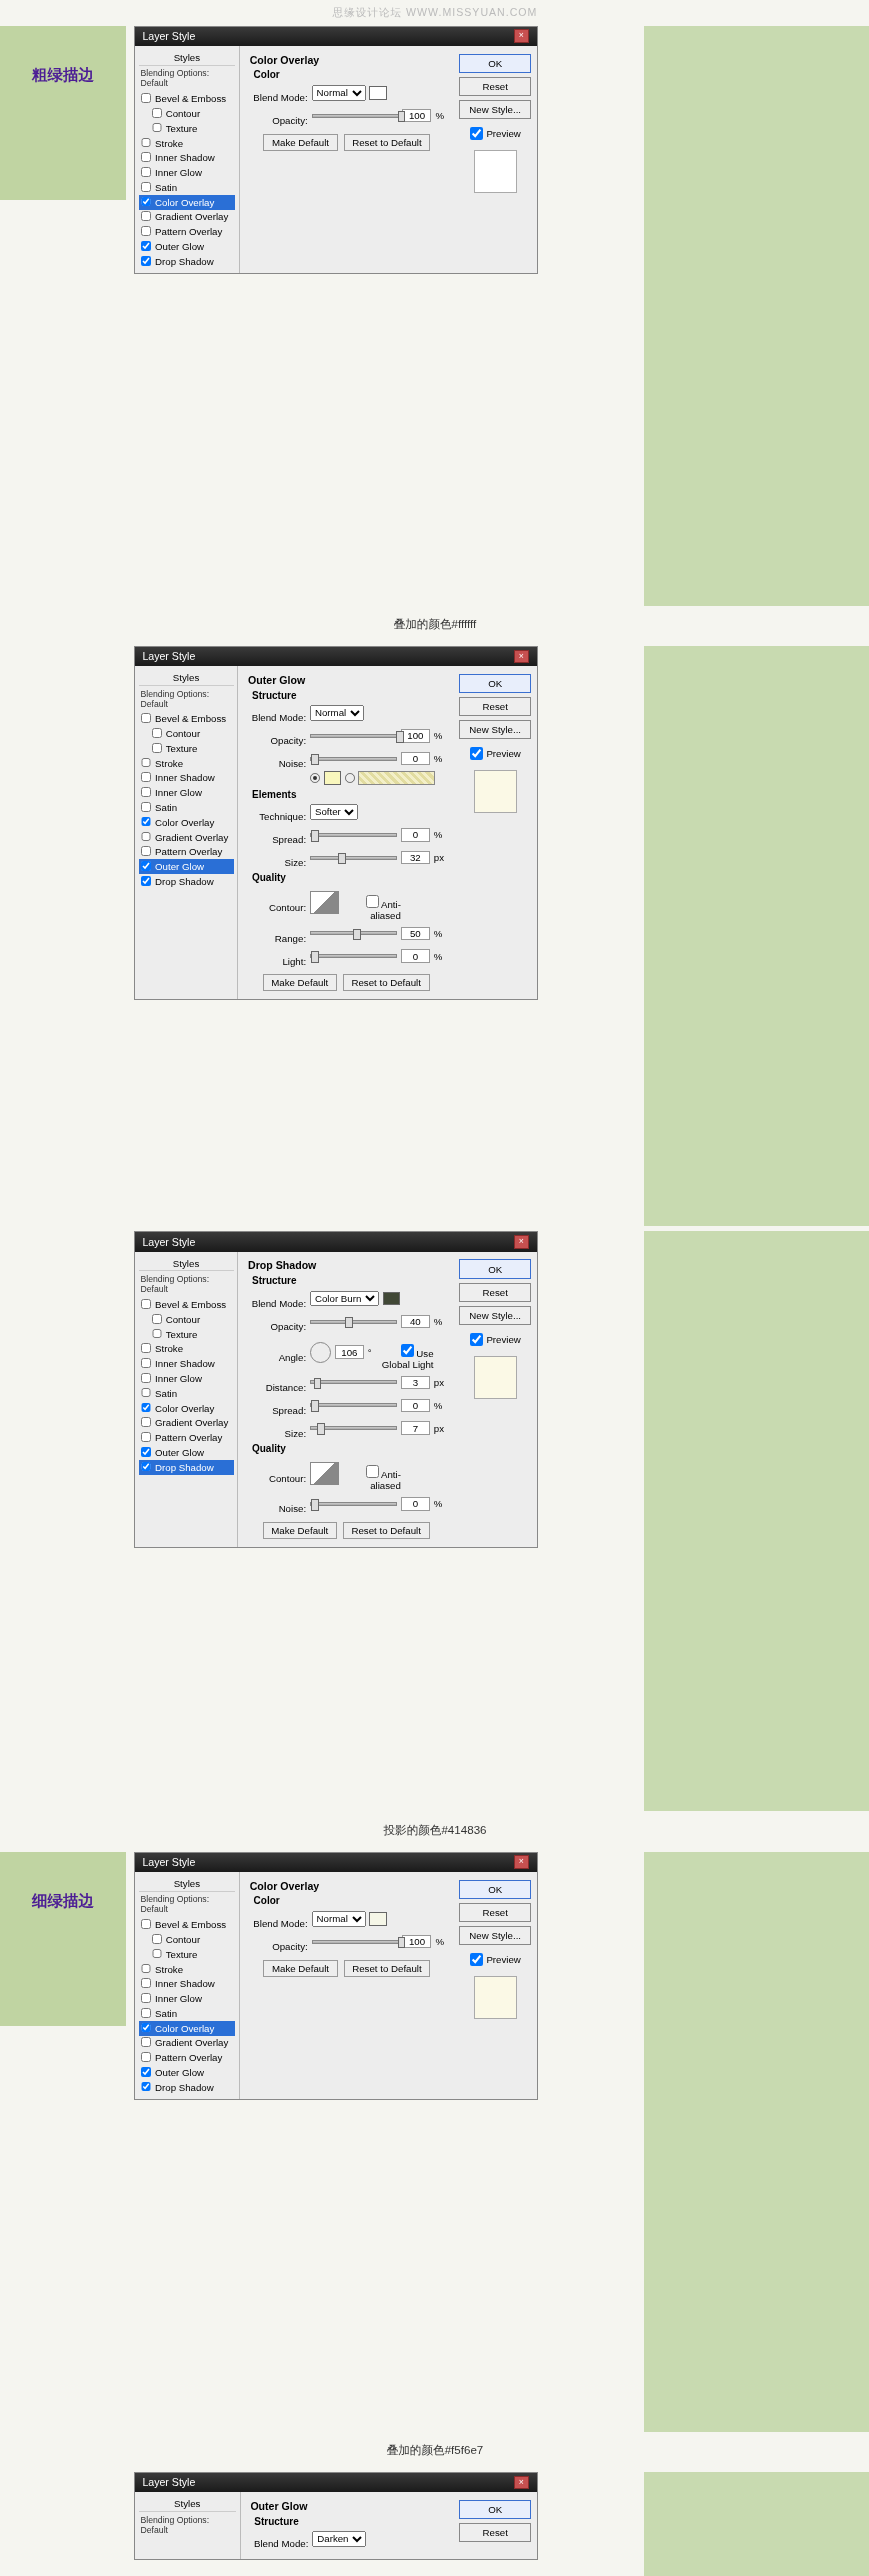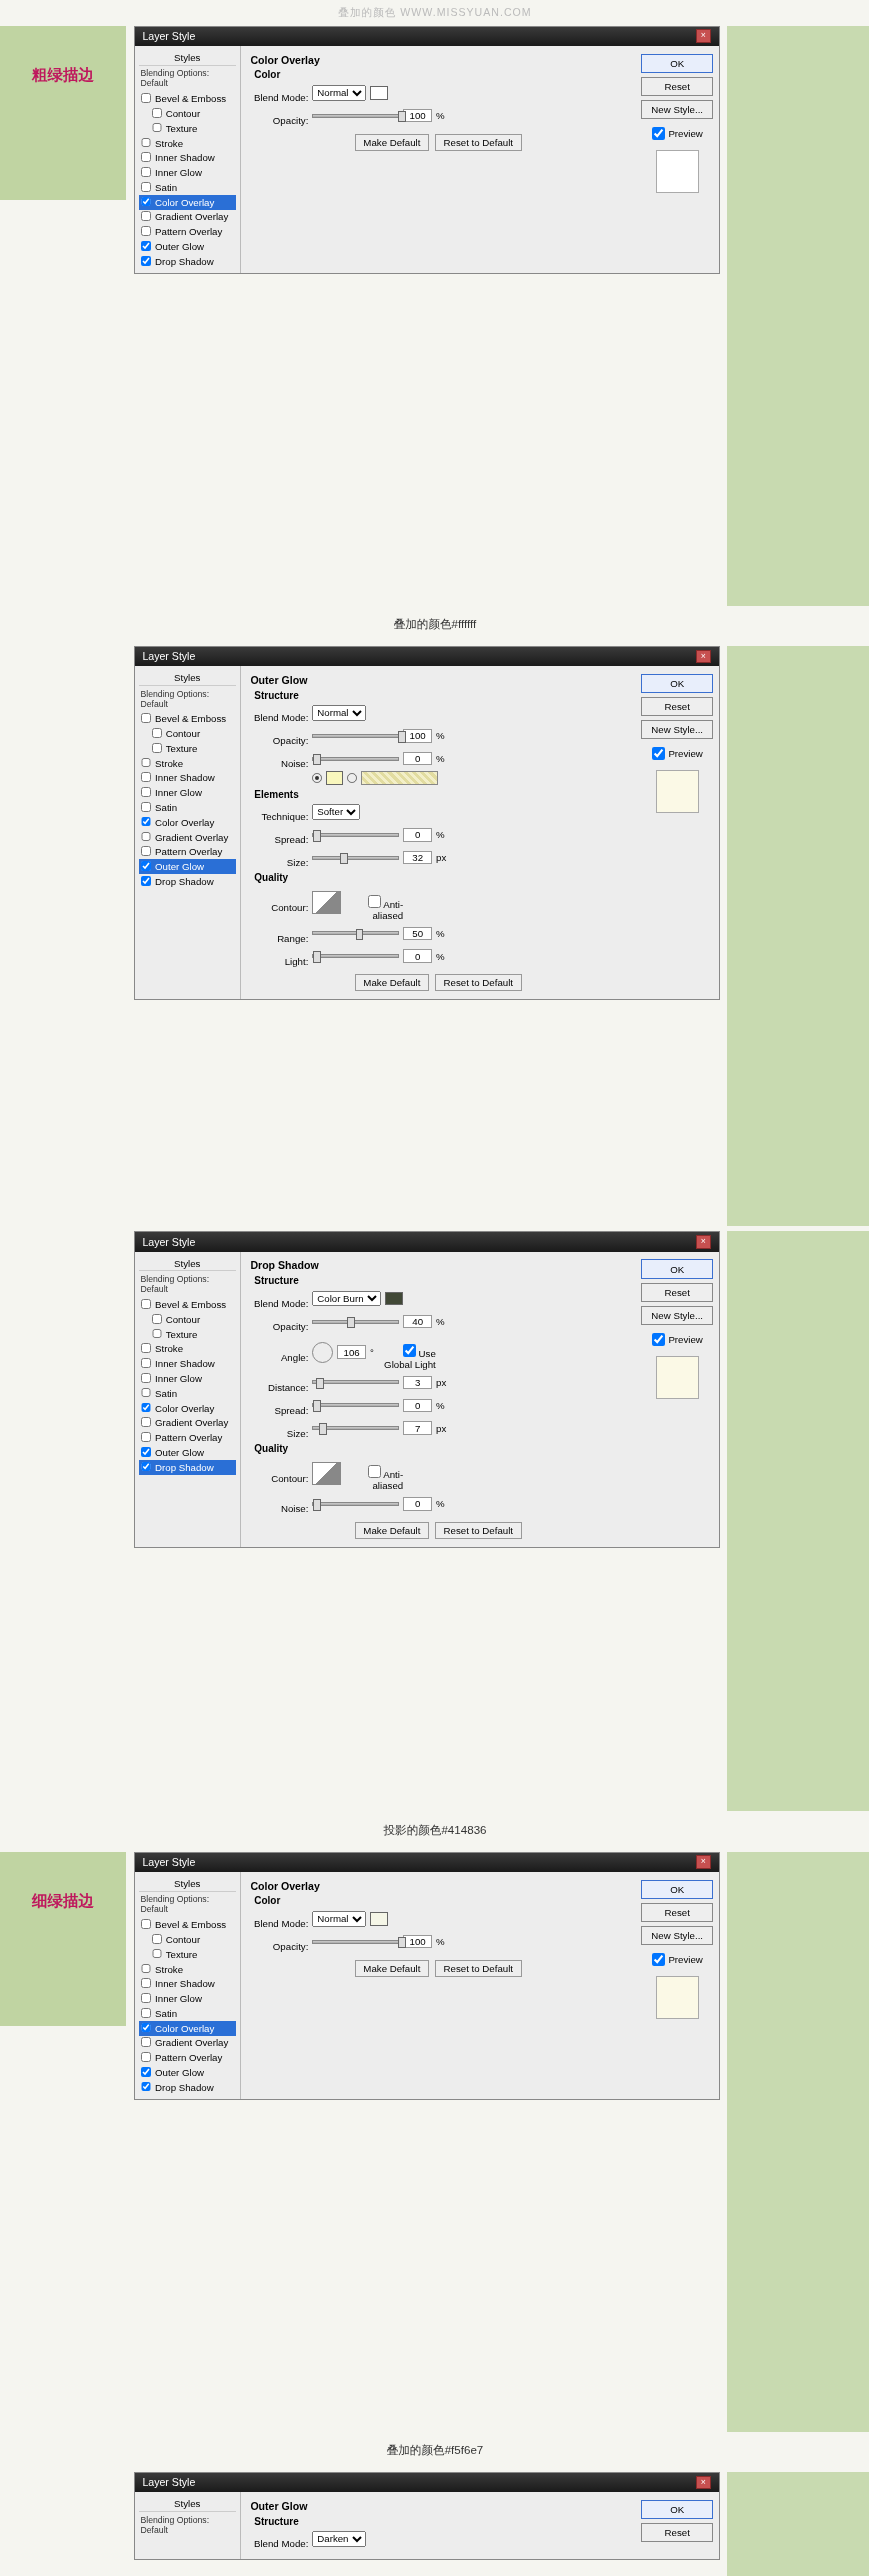--- a/index.html
+++ b/index.html
@@ -1,25 +1,25 @@
 <!DOCTYPE html>
 <html><head>
 <meta charset="utf-8">
 <style>
 * { box-sizing: border-box; margin: 0; padding: 0; }
 body { font-family: "Microsoft YaHei", Arial, sans-serif; font-size: 10.6px; background: #f5f5f0; width: 870px; }
 .page { display: flex; flex-direction: column; }
 .row { display: flex; align-items: flex-start; margin-bottom: 5.8px; }
-.left-label { width: 126px; min-height: 174px; background: #c0d4a2; color: #be185d; display: flex; align-items: flex-start; justify-content: center; padding-top: 39px; font-size: 15.5px; font-weight: bold; margin-right: 7.7px; }
+.left-label { width: 126px; min-height: 174px; background: #c0d4a2; color: #4c1d95; display: flex; align-items: flex-start; justify-content: center; padding-top: 39px; font-size: 15.5px; font-weight: bold; margin-right: 7.7px; }
 .left-spacer { width: 126px; margin-right: 7.7px; }
 .dialog-wrap { flex: 0 0 503px; }
 .right-col { flex: 1; padding: 9.7px 19.3px; background: #c8dab0; min-height: 193px; margin-left: 7.7px; color: #4a5a36; font-size: 11.6px; display:flex; align-items:center; }
 .right-col.tall { min-height: 580px; }
 
-.dialog { background: #e8e8e8; border: 1px solid #888; width: 586px; position: relative; }
+.dialog { background: #e8e8e8; border: 1px solid #888; width: 404px; position: relative; }
 .titlebar { background: linear-gradient(#3a3a3a,#1a1a1a); color: #fff; padding: 2.9px 7.7px; font-size: 10.6px; display: flex; justify-content: space-between; align-items: center; }
 .titlebar .close { width: 15.5px; height: 13.5px; background: #c75050; border: 1px solid #8a2a2a; text-align: center; line-height: 11.6px; font-size: 8.7px; cursor: pointer; }
 .dialog-body { display: flex; background: #ededed; }
 .styles-col { width: 106px; border-right: 1px solid #bbb; padding: 3.9px; background: #ededed; }
 .styles-col .hdr { font-size: 9.7px; padding: 1.9px; border-bottom: 1px solid #ccc; text-align: center; }
 .styles-col .blending { font-size: 8.7px; padding: 2.9px 1.9px; color: #333; }
 .style-item { display: flex; align-items: flex-start; padding: 1.9px 2.9px; font-size: 9.7px; gap: 3.9px; cursor: pointer; }
 .style-item.sel { background: #2a6fd6; color: #fff; }
 .style-item input[type=checkbox] { width: 9.7px; height: 9.7px; }
 .content-col { flex: 1; padding: 7.7px 9.7px; }
@@ -46,21 +46,21 @@
 .contour-sw { width: 29px; height: 23px; border:1px solid #888; background: linear-gradient(135deg,#fff 50%,#888 50%); display:inline-block; }
 .hatch { width: 77px; height: 13.5px; border: 1px solid #888; background: repeating-linear-gradient(45deg,#f3efc8 0,#f3efc8 2.9px,#e2dca0 2.9px,#e2dca0 5.8px); display:inline-block; }
 .color-group { display:flex; gap:3.9px; align-items:center; }
 .radio { width:9.7px; height:9.7px; border:1px solid #666; border-radius:50%; display:inline-block; }
 .radio.on::after { content:''; display:block; width:3.9px; height:3.9px; background:#333; border-radius:50%; margin:1.9px; }
 </style>
 </head>
 <body>
 
 <div class="page">
-  <div class="watermark">叠加的颜色   WWW.MISSYUAN.COM</div>
+  <div class="watermark">思缘设计论坛   WWW.MISSYUAN.COM</div>
 
   <div class="row">
     <div class="left-label">粗绿描边</div>
     <div class="dialog-wrap" id="dlg1">
         <div class="dialog">
     <div class="titlebar">
     <span>Layer Style</span>
     <span class="close">×</span>
   </div>
     <div class="dialog-body">

